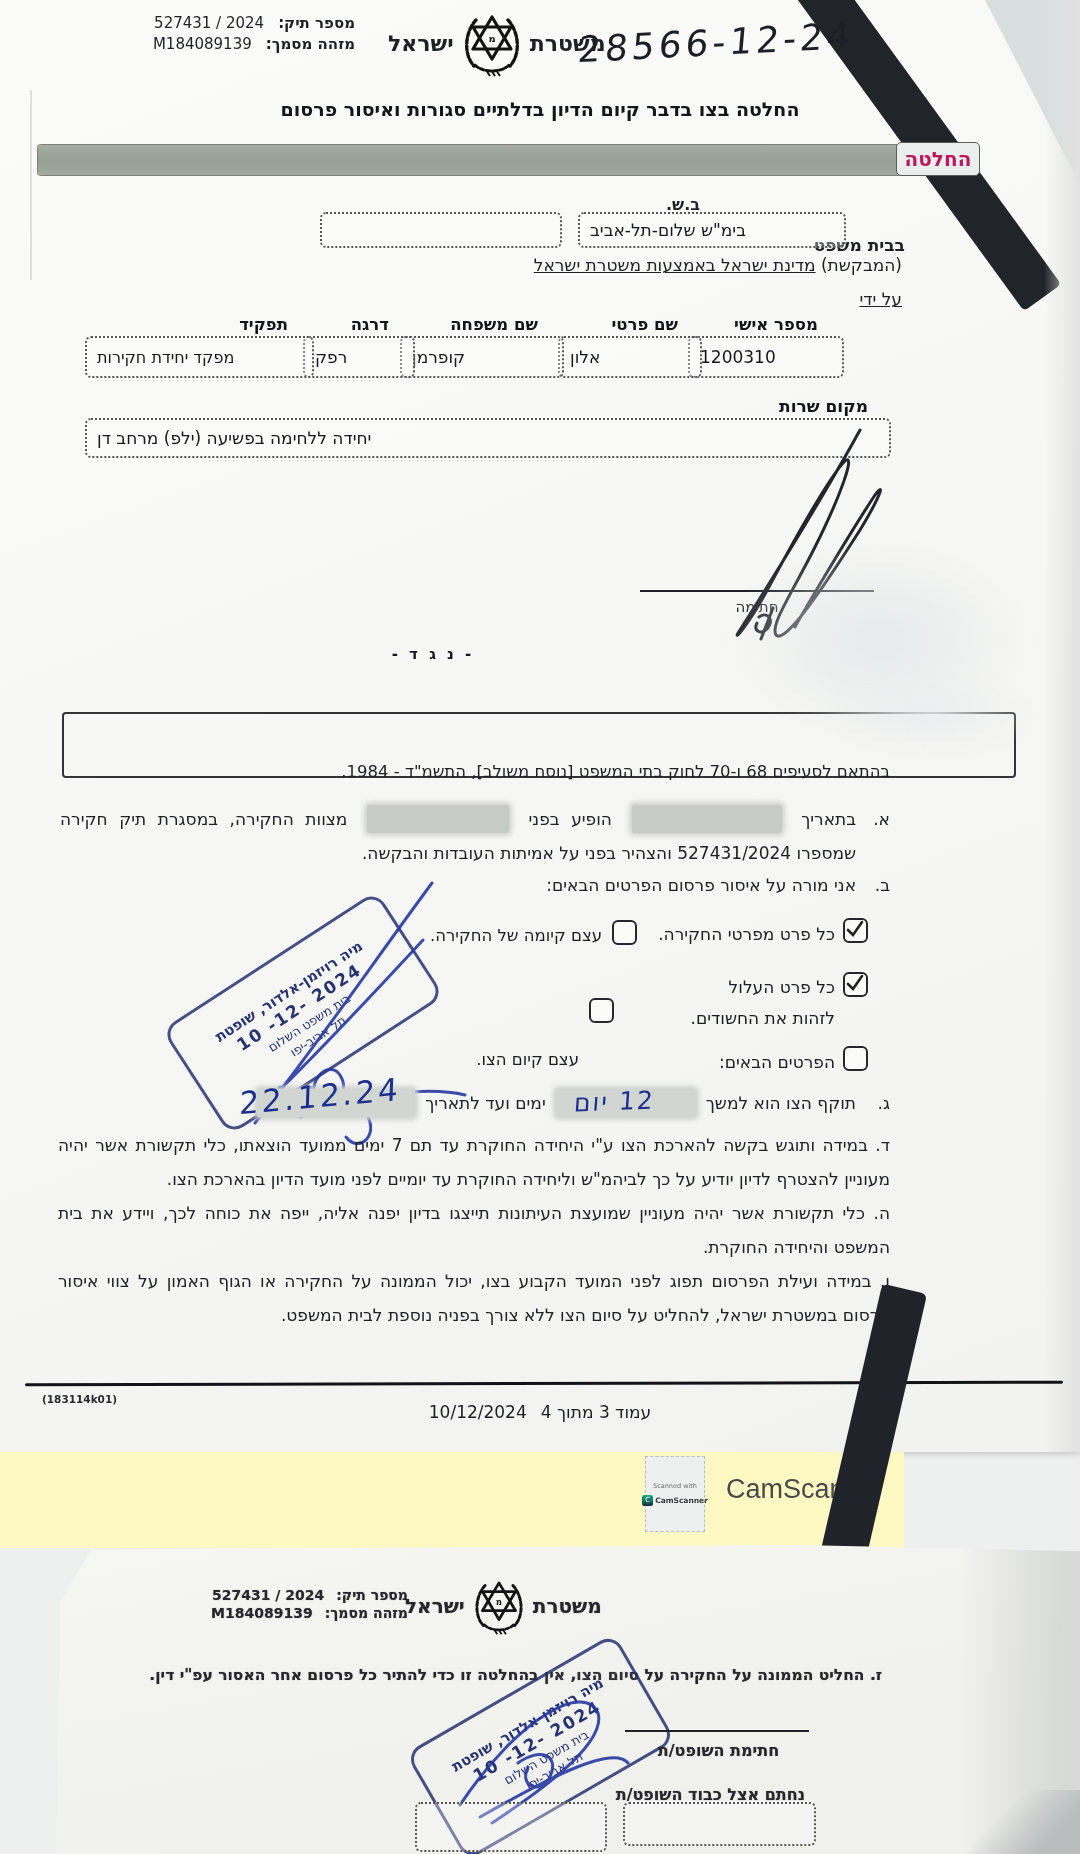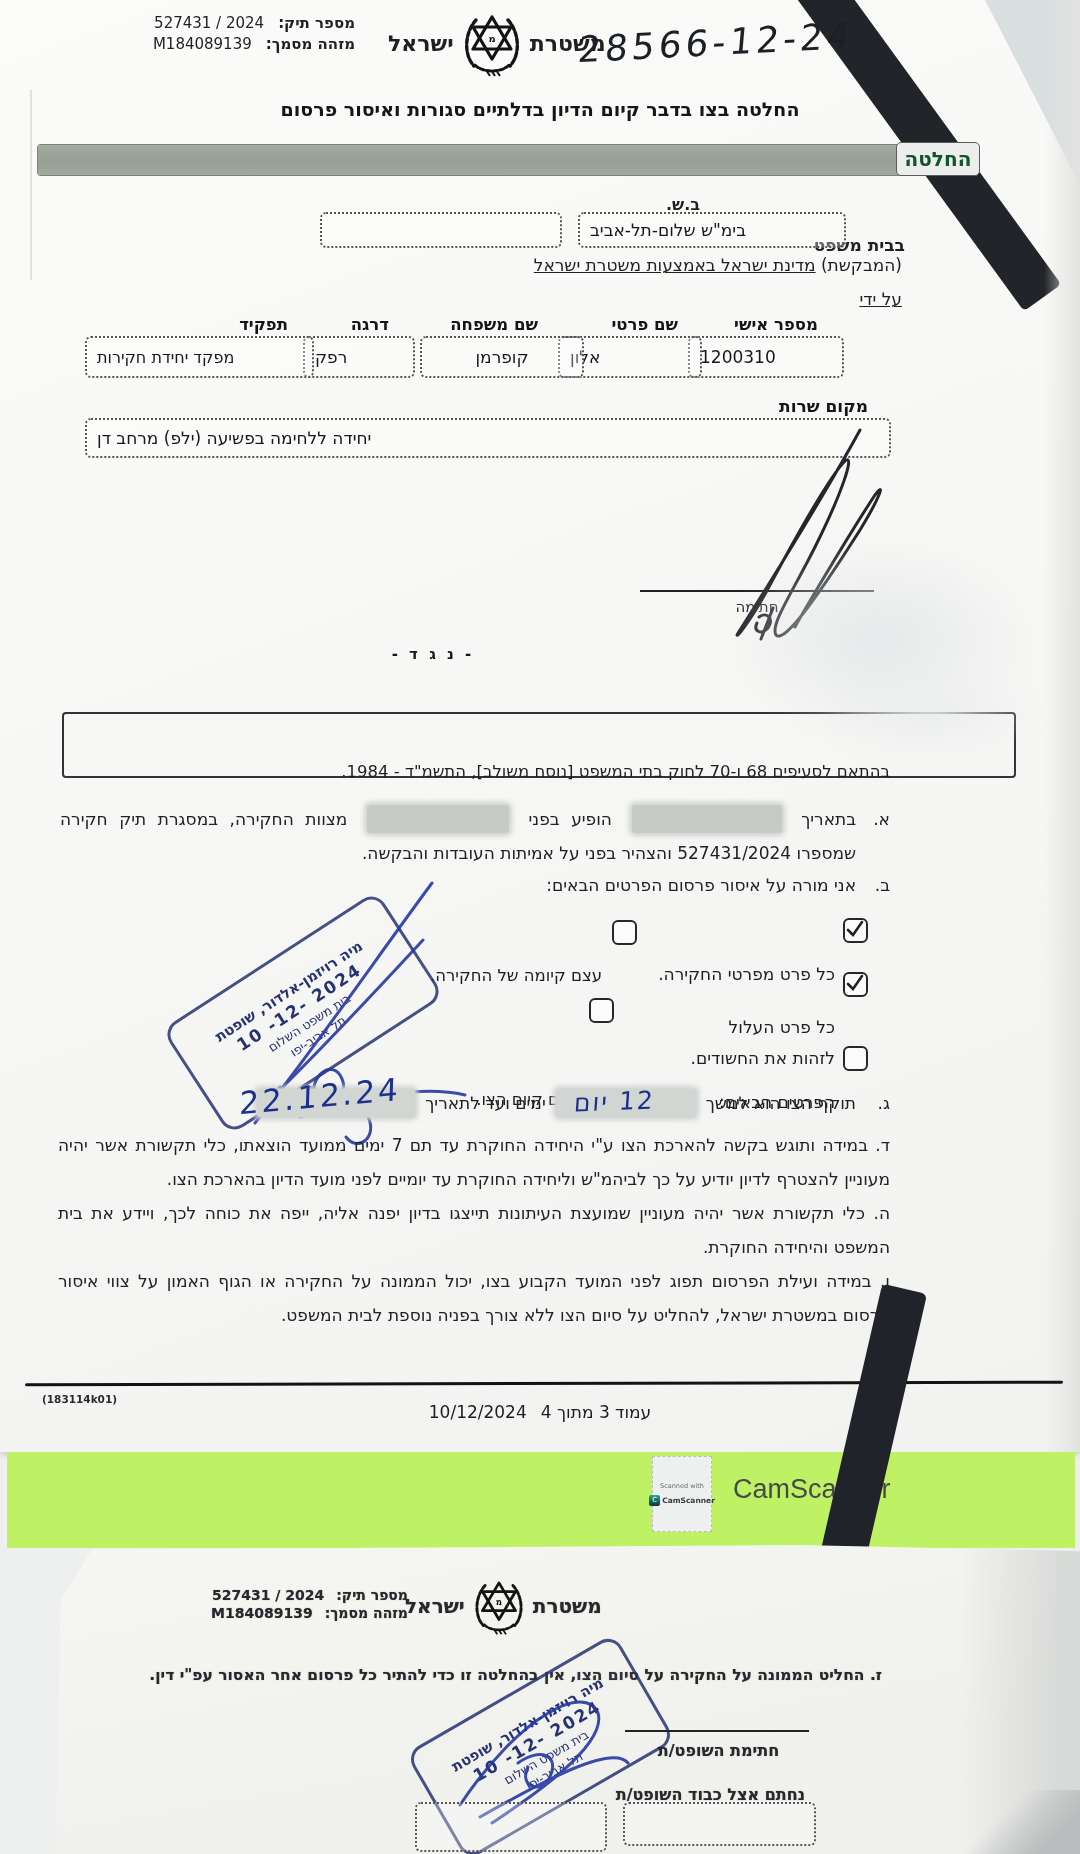--- a/index.html
+++ b/index.html
@@ -7,31 +7,31 @@
           font-family:"DejaVu Sans",sans-serif;background:#eef0ef;color:#1f2024;}
   .p{position:absolute;}
   .rtl{direction:rtl;}
   .b{font-weight:bold;}
   .page1{left:0;top:0;width:1080px;height:1452px;overflow:hidden;
          background:linear-gradient(160deg,#fbfbf9 0%,#f7f7f5 45%,#f2f3f1 100%);
          box-shadow:0 2px 6px rgba(0,0,0,.18);}
   .page2{left:0;top:1545px;width:1080px;height:309px;
          background:linear-gradient(170deg,#f6f6f3 0%,#f0f0ed 70%);
          clip-path:polygon(8.5% 1.5%,74% 0%,100% 2%,100% 100%,5.2% 100%,5.6% 18%);}
-  .between{left:0;top:1452px;width:1068px;height:96px;background:#bef264;margin-left:7px;}
+  .between{left:0;top:1452px;width:904px;height:96px;background:#fef9c3;}
   .box{border:2px dotted #54564f;border-radius:6px;background:rgba(255,255,255,.3);}
   .solidbox{border:2px solid #333436;border-radius:4px;}
   .val{display:flex;align-items:center;justify-content:flex-end;padding:0 10px;
        font-size:17px;color:#17181c;direction:rtl;}
   .flabel{font-size:16.5px;font-weight:bold;color:#141518;direction:rtl;text-align:right;}
   .para{font-size:17px;line-height:34px;color:#212226;direction:rtl;text-align:justify;}
   .cb{width:21px;height:21px;border:2.5px solid #26272b;border-radius:6px;background:#fbfbf9;}
   .cb .mark{display:none;margin:-2px 0 0 -1px;}
   .cb.checked .mark{display:block;}
-  .cblabel{font-size:17px;color:#1d1e22;direction:rtl;text-align:right;line-height:1.85;margin-top:40px;}
+  .cblabel{font-size:17px;color:#1d1e22;direction:rtl;text-align:right;line-height:1.85;}
   .redact{display:inline-block;vertical-align:-8px;height:28px;border-radius:3px;
           background:#c7cbc8;box-shadow:0 0 5px 3px #cfd3d0;}
   .stamp{border:3px solid rgba(39,51,112,.85);border-radius:16px;color:#27336f;
          text-align:center;display:flex;flex-direction:column;justify-content:center;
          gap:1px;background:rgba(250,250,255,.04);}
   .stamp .s1{font-size:14.5px;font-weight:bold;}
   .stamp .s2{font-size:17px;font-weight:bold;letter-spacing:2px;}
   .stamp .s3{font-size:12.5px;}
   .stamp .s4{font-size:12.5px;}
   .hand{color:#1d2f8e;white-space:nowrap;transform-origin:center;}
@@ -85,21 +85,21 @@
     <div class="p ink" style="left:578px;top:22px;font-size:36px;letter-spacing:4px;
                 transform:rotate(-3deg) skewX(-8deg);">28566-12-24</div>
 
     <div class="p rtl b" style="left:215px;top:98px;width:650px;text-align:center;font-size:19px;color:#151619;">החלטה בצו בדבר קיום הדיון בדלתיים סגורות ואיסור פרסום</div>
 
     <div class="p" style="left:38px;top:145px;width:939px;height:30px;border-radius:3px;
                 background:linear-gradient(180deg,#a5aba1,#96a095 55%,#a2a89e);
                 box-shadow:0 0 0 1px #7d8279;"></div>
     <div class="p rtl b" style="left:896px;top:142px;width:82px;height:32px;background:#eceded;
                 border:1.5px solid #5a5c56;border-radius:5px;display:flex;align-items:center;
-                justify-content:center;font-size:20px;color:#14532d;">החלטה</div>
+                justify-content:center;font-size:20px;color:#be185d;">החלטה</div>
 
     <div class="p rtl b" style="left:800px;top:192px;width:105px;font-size:17px;text-align:right;margin-top:43px;">בבית משפט</div>
     <div class="p rtl b" style="left:640px;top:195px;width:60px;font-size:16px;">ב.ש.</div>
     <div class="p box val" style="left:578px;top:212px;width:244px;height:32px;">
       <span>בימ"ש שלום-תל-אביב</span>
     </div>
     <div class="p box" style="left:320px;top:212px;width:238px;height:32px;"></div>
 
     <div class="p rtl" style="left:400px;top:255px;width:502px;text-align:right;font-size:17px;">
       <span>(המבקשת)</span>
@@ -112,21 +112,21 @@
     <div class="p box val" style="left:688px;top:336px;width:132px;height:38px;">
       <span dir="ltr">1200310</span>
     </div>
 
     <div class="p flabel" style="left:560px;top:315px;width:118px;">שם פרטי</div>
     <div class="p box val" style="left:558px;top:336px;width:120px;height:38px;">
       <span>אלון</span>
     </div>
 
     <div class="p flabel" style="left:400px;top:315px;width:138px;">שם משפחה</div>
-    <div class="p box val" style="left:420px;top:336px;width:140px;height:38px;justify-content:center;">
+    <div class="p box val" style="left:400px;top:336px;width:140px;height:38px;">
       <span>קופרמן</span>
     </div>
 
     <div class="p flabel" style="left:303px;top:315px;width:86px;">דרגה</div>
     <div class="p box val" style="left:303px;top:336px;width:88px;height:38px;">
       <span>רפק</span>
     </div>
 
     <div class="p flabel" style="left:85px;top:315px;width:203px;">תפקיד</div>
     <div class="p box val" style="left:85px;top:336px;width:205px;height:38px;font-size:16px;">

